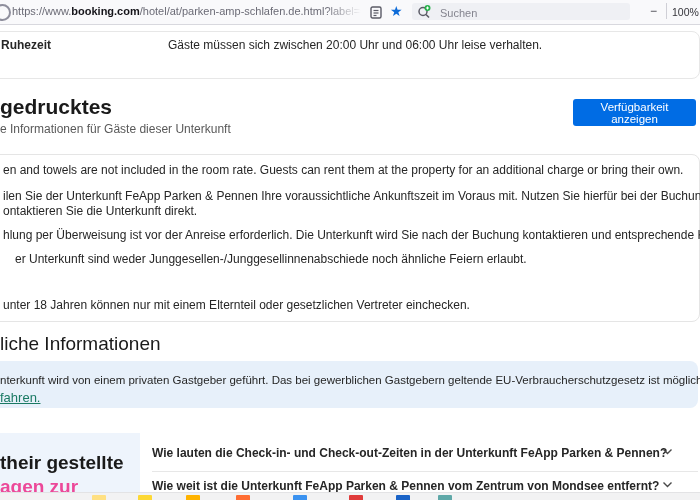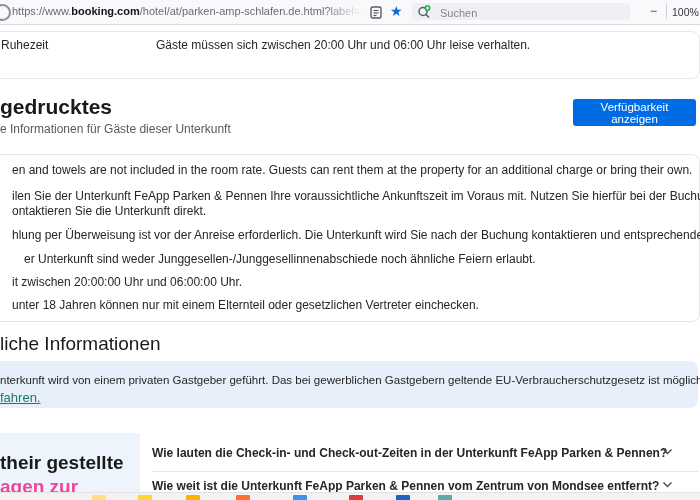--- a/index.html
+++ b/index.html
@@ -20,31 +20,31 @@
   .search-input::placeholder{color:#84848e;}
   .zoom-out{position:absolute;left:650px;top:4px;font-size:12px;color:#45454d;cursor:default;}
   .zoom-sep{position:absolute;left:666px;top:3px;width:1px;height:16px;background:#cfcfd6;}
   .zoom-level{position:absolute;left:672px;top:6px;font-size:10.5px;color:#35353b;}
 
   
   .content{position:absolute;left:0;top:25px;width:700px;height:475px;background:#fff;}
 
   
   .rules-row{position:absolute;left:-200px;top:6px;width:898px;height:46px;border:1px solid #e7e7e7;border-radius:8px;background:#fff;}
-  .rules-label{position:absolute;left:1px;top:13px;font-size:12px;font-weight:400;color:#262626;}
-  .rules-value{position:absolute;left:156px;top:13px;font-size:12px;color:#262626;}
+  .rules-label{position:absolute;left:1px;top:13px;font-size:12px;font-weight:700;color:#262626;}
+  .rules-value{position:absolute;left:168px;top:13px;font-size:12px;color:#262626;}
 
   
   .fp-title{position:absolute;left:0;top:70px;font-size:21px;font-weight:700;color:#1a1a1a;}
   .fp-subtitle{position:absolute;left:0;top:97px;font-size:12px;color:#595959;}
   .avail-btn{position:absolute;left:573px;top:74px;width:123px;height:27px;background:#006ce4;border:none;border-radius:3px;color:#fff;font-size:11.5px;font-family:"Liberation Sans",sans-serif;cursor:pointer;}
 
   
   .fp-box{position:absolute;left:-200px;top:129px;width:898px;height:166px;border:1px solid #e5e5e5;border-radius:8px;background:#fff;}
-  .fp-line{position:absolute;left:12px;font-size:12px;color:#262626;white-space:nowrap;}
+  .fp-line{position:absolute;left:3px;font-size:12px;color:#262626;white-space:nowrap;}
   .fpl0{top:138px;} .fpl1{top:164px;} .fpl2{top:179px;} .fpl3{top:203px;}
   .fpl4{top:227px;padding-left:12px;} .fpl5{top:250px;} .fpl6{top:273px;}
 
   
   .legal-title{position:absolute;left:0;top:308px;font-size:19px;font-weight:500;color:#1a1a1a;}
   .legal-box{position:absolute;left:-200px;top:336px;width:898px;height:47px;background:#e7f0fa;border-radius:8px;}
   .legal-text{position:absolute;left:0;top:349px;font-size:11.5px;color:#262626;white-space:nowrap;}
   .legal-link{position:absolute;left:0;top:365px;font-size:13px;color:#1a7a64;text-decoration:underline;cursor:pointer;}
 
   
@@ -112,21 +112,20 @@
     <h1 class="fp-title" style="margin:0">gedrucktes</h1>
     <div class="fp-subtitle">e Informationen für Gäste dieser Unterkunft</div>
     <button class="avail-btn">Verfügbarkeit anzeigen</button>
 
     <div class="fp-box"></div>
     <div class="fp-line fpl0">en and towels are not included in the room rate. Guests can rent them at the property for an additional charge or bring their own.</div>
     <div class="fp-line fpl1">ilen Sie der Unterkunft FeApp Parken &amp; Pennen Ihre voraussichtliche Ankunftszeit im Voraus mit. Nutzen Sie hierfür bei der Buchung das Feld für besondere Anfragen</div>
     <div class="fp-line fpl2">ontaktieren Sie die Unterkunft direkt.</div>
     <div class="fp-line fpl3">hlung per Überweisung ist vor der Anreise erforderlich. Die Unterkunft wird Sie nach der Buchung kontaktieren und entsprechende Kontodaten kommunizieren.</div>
     <div class="fp-line fpl4">er Unterkunft sind weder Junggesellen-/Junggesellinnenabschiede noch ähnliche Feiern erlaubt.</div>
-    <div class="fp-line fpl5">it zwischen 20:00:00 Uhr und 06:00:00 Uhr.</div>
     <div class="fp-line fpl6">unter 18 Jahren können nur mit einem Elternteil oder gesetzlichen Vertreter einchecken.</div>
 
     <h2 class="legal-title" style="margin:0">liche Informationen</h2>
     <div class="legal-box"></div>
     <div class="legal-text">nterkunft wird von einem privaten Gastgeber geführt. Das bei gewerblichen Gastgebern geltende EU-Verbraucherschutzgesetz ist möglicherweise nicht anwendbar.</div>
     <a class="legal-link">fahren.</a>
 
     <div class="faq-panel"></div>
     <div class="faq-h1">their gestellte</div>
     <div class="faq-h2">agen zur</div>

